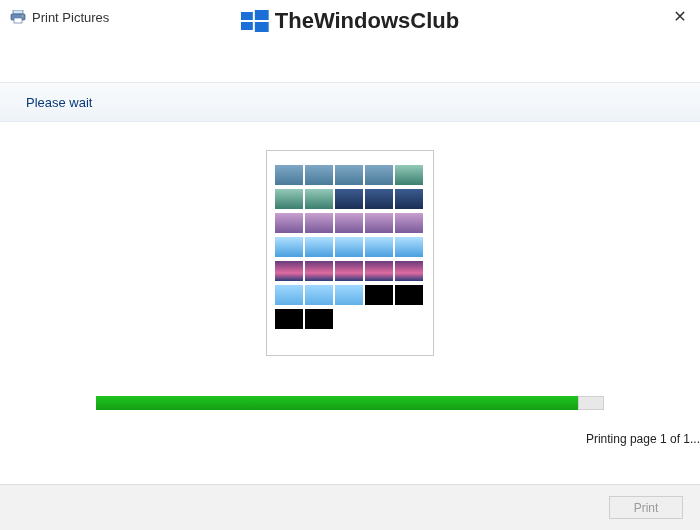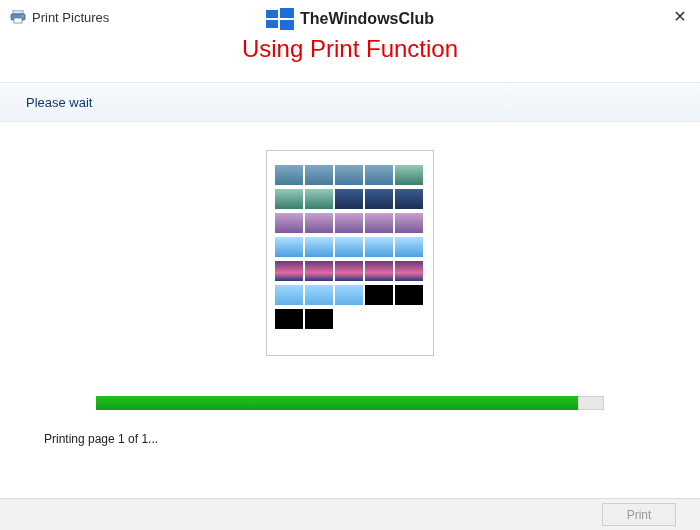--- a/index.html
+++ b/index.html
@@ -40,21 +40,21 @@
       font-size: 16px;
     }
     .brand {
       position: absolute;
       left: 50%;
       top: 8px;
       transform: translateX(-50%);
       display: flex;
       align-items: center;
       gap: 6px;
-      font-size: 16px;
+      font-size: 22px;
       font-weight: 600;
       color: #222;
     }
     .brand-logo {
       width: 28px;
       height: 22px;
     }
     .headline {
       position: absolute;
       top: 34px;
@@ -139,35 +139,35 @@
     .progress-rest {
       width: 26px;
       height: 100%;
       background: #e8e8e8;
       border: 1px solid #d0d0d0;
     }
     .status-txt {
       position: absolute;
       top: 432px;
       left: 0; right: 0;
-      text-align: left;
+      text-align: right;
       font-size: 12px;
       color: #222;
       margin-left: 44px;
     }
     .footer {
       position: absolute;
       left: 0; right: 0; bottom: 0;
-      height: 32px;
+      height: 46px;
       background: #f2f2f2;
       border-top: 1px solid #dcdcdc;
       display: flex;
       justify-content: flex-end;
       align-items: center;
-      padding-right: 24px;
+      padding-right: 17px;
       gap: 8px;
     }
     .btn {
       min-width: 74px;
       height: 23px;
       font-size: 12px;
       border: 1px solid #adadad;
       background: #e9e9e9;
       cursor: pointer;
       padding: 0 10px;
@@ -208,21 +208,20 @@
       <rect x="0" y="2" width="12" height="8" fill="#1b6fd6"></rect>
       <rect x="14" y="0" width="14" height="10" fill="#1b6fd6"></rect>
       <rect x="0" y="12" width="12" height="8" fill="#1b6fd6"></rect>
       <rect x="14" y="12" width="14" height="10" fill="#1b6fd6"></rect>
     </svg>
   </span>
   <span>TheWindowsClub</span>
 </div>
 
 <div class="headline">
-  <span class="line2">Using Print Function</span>
 </div>
 
 <div class="please-bar">
   <span>Please wait</span>
 </div>
 
 <div class="preview-area">
   <div class="sheet">
     <div class="thumb-row">
       <div class="thumb t1"></div>

